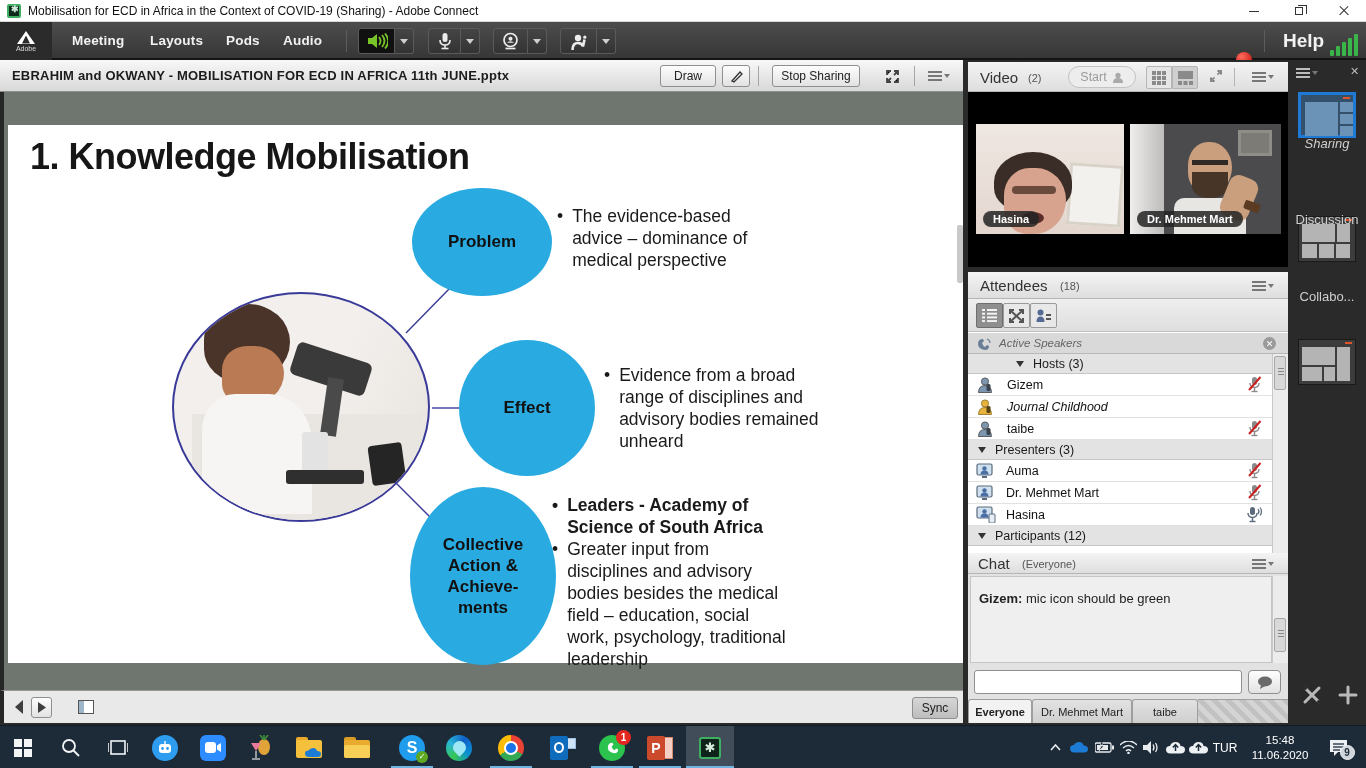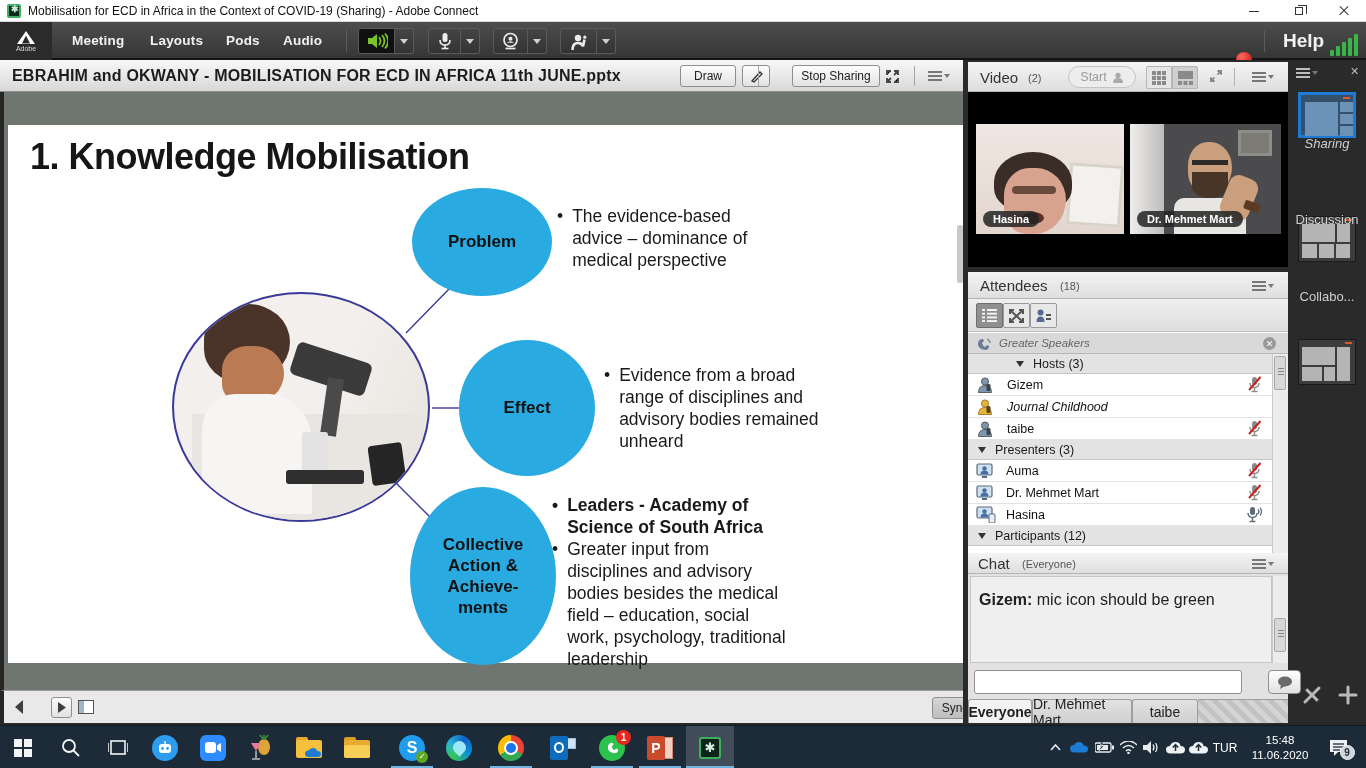--- a/index.html
+++ b/index.html
@@ -33,23 +33,23 @@
   .abtn.main{border-radius:3px 0 0 3px;}
   .abtn.dd{border-radius:0 3px 3px 0;border-left:none;width:19px;}
   .abtn.on{background:#101010;}
   .caret{width:0;height:0;border-left:4px solid transparent;border-right:4px solid transparent;border-top:5px solid #cfcfcf;}
   .rec-dot{top:30px;width:16px;height:16px;border-radius:50%;background:radial-gradient(circle at 35% 30%,#ff6a5e,#d1261b 70%);}
   .help{top:0;height:38px;line-height:38px;color:#f2f2f2;font-size:19px;font-weight:600;}
   .sigbar{bottom:4px;width:4px;background:#39b54a;position:absolute;border-radius:1px;}
 
   
   .sharehdr{left:0;top:60px;width:963px;height:32px;background:linear-gradient(#f8f8f8,#d8d8d8);border-bottom:1px solid #8f8f8f;}
-  .sharehdr .ttl{left:12px;top:0;height:24px;line-height:32px;font-size:16px;font-weight:bold;color:#1c1c1c;letter-spacing:.2px;}
+  .sharehdr .ttl{left:12px;top:0;height:24px;line-height:32px;font-size:13px;font-weight:bold;color:#1c1c1c;letter-spacing:.2px;}
   .btn{background:linear-gradient(#fefefe,#e2e2e2);border:1px solid #8f8f8f;border-radius:3px;color:#222;
-    font-size:12px;display:flex;align-items:center;justify-content:center;margin-left:20px;}
+    font-size:12px;display:flex;align-items:center;justify-content:center;}
   .stage{left:0;top:92px;width:963px;height:598px;background:#6f766f;border-left:4px solid #262626;}
   .slide{left:4px;top:33px;width:955px;height:538px;background:#ffffff;color:#111;}
   .slide-title{left:22px;top:11px;font-size:36px;font-weight:bold;letter-spacing:-.5px;color:#161616;}
   .ell{border-radius:50%;background:#29abe2;display:flex;flex-direction:column;align-items:center;justify-content:center;
     font-weight:bold;font-size:17px;color:#111;text-align:center;line-height:1.25;}
   .bullets{font-size:17.5px;line-height:1.26;color:#1a1a1a;}
   .bullets .li{display:flex;}
   .bullets .li:before{content:"•";margin-right:9px;}
   .bold{font-weight:bold;}
   .photo{border-radius:50%;border:2px solid #3a3a99;overflow:hidden;background:linear-gradient(115deg,#f2efec 55%,#e7e4df);}
@@ -68,21 +68,21 @@
   .hamb:after{content:"";position:absolute;right:-8px;top:3px;border-left:3.5px solid transparent;border-right:3.5px solid transparent;border-top:4px solid #777;}
   .pill{position:absolute;left:7px;bottom:7px;background:rgba(35,35,35,.85);border-radius:10px;color:#fff;
     font-size:11px;font-weight:bold;padding:2px 10px;}
   .rowname{font-size:12.5px;color:#111;}
   .grp{background:#e3e3e3;border-bottom:1px solid #c6c6c6;display:flex;align-items:center;font-size:12.5px;color:#1a1a1a;}
   .tri{width:0;height:0;border-left:4.5px solid transparent;border-right:4.5px solid transparent;border-top:6px solid #333;margin:0 9px 0 10px;}
   .arow{background:#fff;border-bottom:1px solid #e2e2e2;display:flex;align-items:center;}
   .sb-track{background:#ececec;border-left:1px solid #c9c9c9;}
   .sb-thumb{background:#d8d8d8;border:1px solid #a8a8a8;border-radius:2px;position:relative;}
   .sb-thumb:after{content:"";position:absolute;left:3px;top:45%;width:6px;height:1px;background:#888;box-shadow:0 3px 0 #888,0 -3px 0 #888;}
-  .tab{height:24px;display:flex;align-items:center;justify-content:center;font-size:14px;color:#222;
+  .tab{height:24px;display:flex;align-items:center;justify-content:center;font-size:11px;color:#222;
     background:linear-gradient(#e2e2e2,#cfcfcf);border:1px solid #9e9e9e;border-bottom:none;border-radius:3px 3px 0 0;}
   .tab.active{background:#f2f2f2;font-weight:bold;}
   .hatch{background:repeating-linear-gradient(45deg,#d4d4d4 0 5px,#c2c2c2 5px 10px);border-top:1px solid #9e9e9e;}
   .thumbframe{width:58px;height:46px;background:#3c3c3c;border:1px solid #1a1a1a;padding:5px 3px 3px 3px;position:relative;}
   .thumbframe:before{content:"";position:absolute;right:3px;top:2px;width:7px;height:2px;background:#e0562c;}
   .lay-label{color:#cfcfcf;font-size:13px;text-align:center;}
 
   
   .taskbar{left:0;top:725px;width:1366px;height:43px;background:#1d2b39;border-top:1px solid #0d1b27;}
   .tbtn{top:0;width:46px;height:43px;display:flex;align-items:center;justify-content:center;}
@@ -406,21 +406,21 @@
           <rect x="10" y="5" width="5" height="2" fill="#555"></rect>
             <rect x="10" y="9" width="5" height="2" fill="#555"></rect>
         </svg>
       </div>
     </div>
     <div class="abs" style="left:0;top:61px;width:320px;height:21px;background:#d9d9d9;border-bottom:1px solid #b8b8b8;display:flex;align-items:center;">
       <svg width="16" height="13" viewBox="0 0 16 13" style="margin-left:8px;">
         <path d="M2 7 q0 -5 5 -5 l1 2 -2 2 q1 3 3 4 l2 -2 2 1 q0 4 -4 4 q-7 -1 -7 -6 Z" fill="#6a7f96"></path>
         <path d="M11 2 q3 1 3 4" stroke="#6a7f96" stroke-width="1.2" fill="none"></path>
       </svg>
-      <span style="margin-left:7px;font-style:italic;font-size:11.5px;color:#666;">Greater Speakers</span>
+      <span style="margin-left:7px;font-style:italic;font-size:11.5px;color:#666;">Active Speakers</span>
       <div style="position:absolute;right:12px;top:4px;width:13px;height:13px;border-radius:50%;background:#9a9a9a;color:#fff;font-size:9px;display:flex;align-items:center;justify-content:center;">✕</div>
     </div>
 
     <div class="abs grp" style="left:0;top:82px;width:304px;height:20px;padding-left:38px;">
       <div class="tri"></div>
       <span>Hosts (3)</span>
     </div>
     <div class="abs arow" style="left:0;top:102px;width:304px;height:22px;">
       <svg width="17" height="16" viewBox="0 0 17 16" style="margin-left:9px;">
         <circle cx="8" cy="4.5" r="3.6" fill="#7d96af" stroke="#444" stroke-width="0.8"></circle>
@@ -528,21 +528,21 @@
     <div class="abs podhdr" style="left:0;top:0;width:320px;height:21px;">
       <span class="abs podttl" style="left:10px;top:2px;">Chat</span>
       <span class="abs podcnt" style="left:54px;top:5px;">(Everyone)</span>
       <div class="abs hamb" style="left:284px;top:6px;">
           <i style="top:0;"></i>
           <i style="top:4px;"></i>
           <i style="top:8px;"></i>
         </div>
     </div>
     <div class="abs" style="left:2px;top:23px;width:302px;height:87px;background:#efefef;border:1px solid #c5c5c5;">
-      <div style="margin:14px 8px 0 8px;font-size:16px;color:#222;">
+      <div style="margin:14px 8px 0 8px;font-size:13px;color:#222;">
         <span class="bold">Gizem:</span><span> mic icon should be green</span>
       </div>
     </div>
     <div class="abs sb-track" style="left:304px;top:23px;width:16px;height:87px;">
       <div class="sb-thumb" style="position:absolute;left:1px;top:42px;width:12px;height:34px;"></div>
     </div>
     <input class="abs" style="left: 6px; top: 117px; width: 268px; height: 24px; border: 1px solid rgb(143, 143, 143); border-radius: 3px; background: rgb(255, 255, 255); font-size: 12.5px; padding: 0px 6px; font-family: inherit;" value="">
     <div class="abs btn" style="left:280px;top:117px;width:33px;height:24px;border-radius:4px;">
       <svg width="16" height="13" viewBox="0 0 16 13">
         <ellipse cx="8" cy="5.5" rx="7" ry="5" fill="#6a6a6a"></ellipse>

